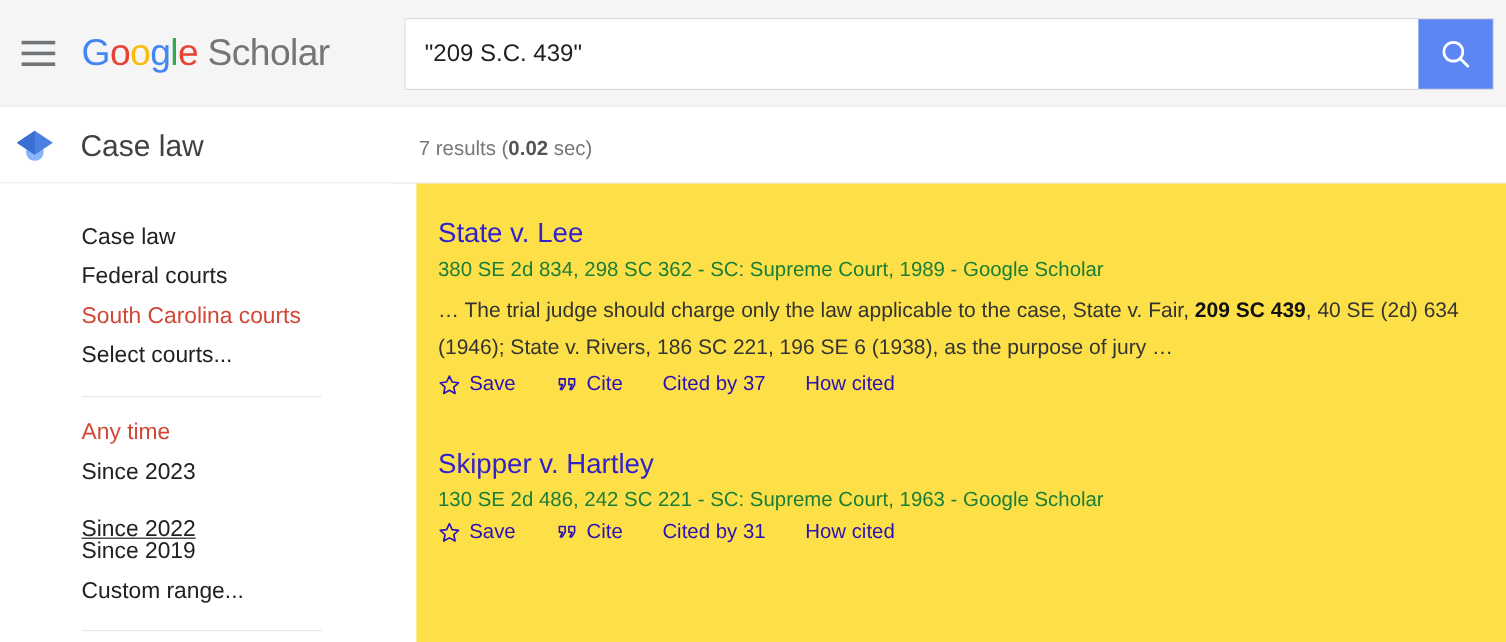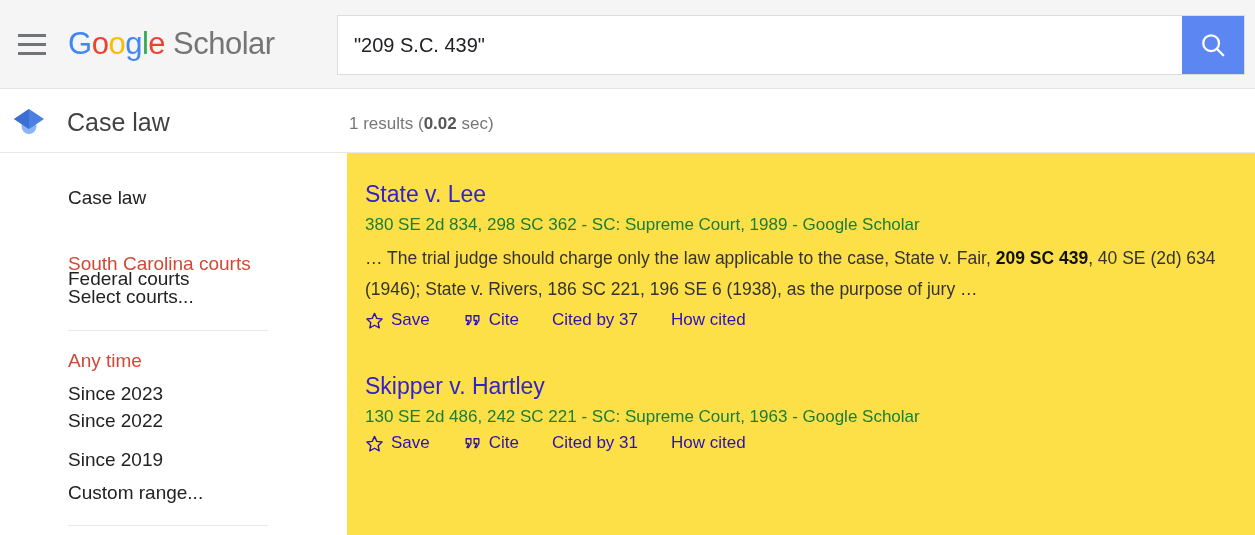--- a/index.html
+++ b/index.html
@@ -182,34 +182,34 @@
 
 <div id="subheader">
   <div id="cap-icon">
     <svg width="34" height="30" viewBox="0 0 34 30">
       <circle cx="17" cy="19.5" r="7.5" fill="#8ab4f8"></circle>
       <polygon points="17,2 32,12 17,22 2,12" fill="#4b7fe0"></polygon>
       <polygon points="17,2 17,22 2,12" fill="#3c6fd4"></polygon>
     </svg>
   </div>
   <div id="corpus-title">Case law</div>
-  <div id="result-stats"><span>1 results (</span><b>0.02</b><span> sec)</span></div>
+  <div id="result-stats"><span>7 results (</span><b>0.02</b><span> sec)</span></div>
 </div>
 
 <div id="sidebar">
   <div class="side-item" style="top:33px;">Case law</div>
-  <div class="side-item" style="top:66px;margin-top:48px;">Federal courts</div>
+  <div class="side-item" style="top:66px;">Federal courts</div>
   <div class="side-item" style="top:132px;">Select courts...</div>
   <div class="side-item active" style="top:99px;">South Carolina courts</div>
 
   <div class="side-rule" style="top:177px;"></div>
 
   <div class="side-item active" style="top:196px;">Any time</div>
   <div class="side-item" style="top:229px;">Since 2023</div>
-  <div class="side-item" style="top:256px;">Since 2022</div>
+  <div class="side-item" style="top:277px;text-decoration:underline;">Since 2022</div>
   <div class="side-item" style="top:295px;">Since 2019</div>
   <div class="side-item" style="top:328px;">Custom range...</div>
 
   <div class="side-rule" style="top:372px;"></div>
 </div>
 
 <div id="results">
 
   <div class="result" style="top:26px;">
     <a class="res-title">State v. Lee</a>

